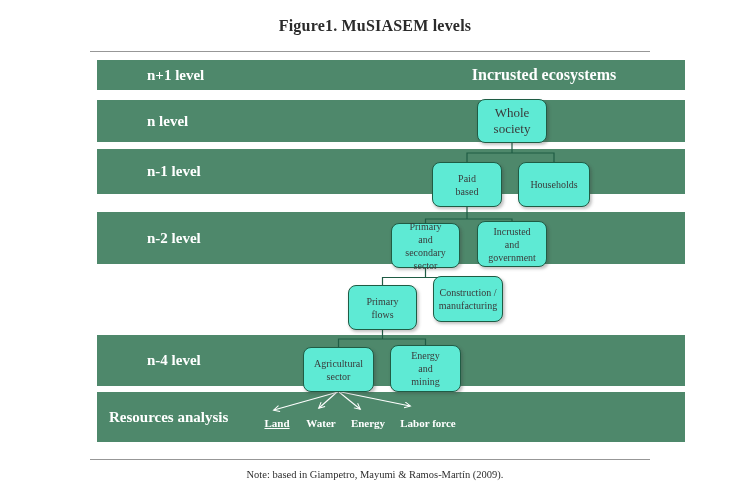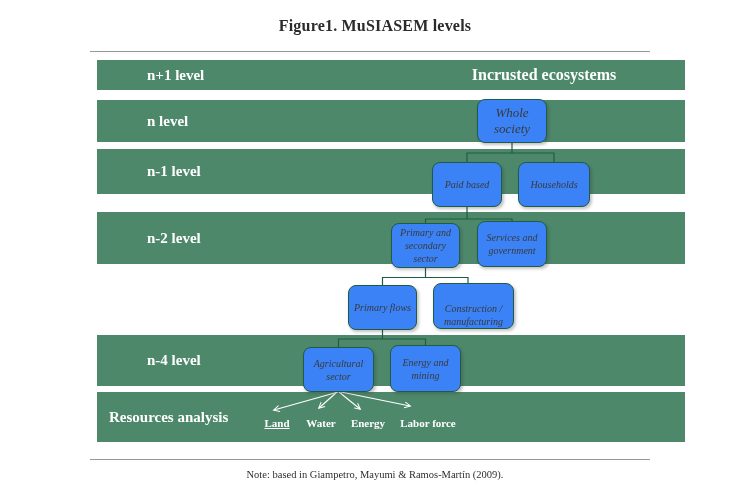--- a/index.html
+++ b/index.html
@@ -30,31 +30,31 @@
   .bar-7 .bar-label{margin-left:12px;}
   .bar-right{position:absolute;left:347px;width:200px;text-align:center;
        font-size:16px;font-weight:bold;color:#ffffff;white-space:nowrap;}
 
   
   .overlay{position:absolute;top:0;left:0;width:750px;height:502px;pointer-events:none;}
   .conn{stroke:#1f5c44;stroke-width:1.2;fill:none;}
   .arrow{stroke:#ffffff;stroke-width:1.1;fill:none;}
 
   
-  .node{position:absolute;background:#3b82f6;border:1.5px solid #1f5c44;border-radius:8px;
+  .node{position:absolute;background:#5eead4;border:1.5px solid #1f5c44;border-radius:8px;
         display:flex;align-items:center;justify-content:center;text-align:center;
-        font-size:10px;line-height:1.3;color:#3a3a3a;padding:0;box-sizing:border-box;
-        box-shadow:1.5px 2px 3px rgba(60,60,60,0.3);font-style:italic;}
+        font-size:10px;line-height:1.3;color:#3a3a3a;padding:18px;box-sizing:border-box;
+        box-shadow:1.5px 2px 3px rgba(60,60,60,0.3);}
   .node-whole{left:477px;top:99px;width:70px;height:44px;font-size:13px;line-height:1.25;}
   .node-paid{left:432px;top:162px;width:70px;height:45px;}
   .node-households{left:518px;top:162px;width:72px;height:45px;}
   .node-primsec{left:391px;top:223px;width:69px;height:45px;}
   .node-services{left:477px;top:221px;width:70px;height:46px;}
   .node-primflows{left:348px;top:285px;width:69px;height:45px;}
-  .node-construction{left:433px;top:283px;width:81px;height:46px;align-items:flex-end;}
+  .node-construction{left:433px;top:276px;width:70px;height:46px;}
   .node-agri{left:303px;top:347px;width:71px;height:45px;}
   .node-energy{left:390px;top:345px;width:71px;height:47px;}
 
   
   .res{position:absolute;top:417px;transform:translateX(-50%);color:#ffffff;
        font-size:11px;font-weight:bold;white-space:nowrap;}
   .res-land{left:277px;text-decoration:underline;}
   .res-water{left:321px;}
   .res-energy{left:368px;}
   .res-labor{left:428px;}
@@ -109,21 +109,21 @@
   <div class="node node-paid">
     <span>Paid based</span>
   </div>
   <div class="node node-households">
     <span>Households</span>
   </div>
   <div class="node node-primsec">
     <span>Primary and secondary sector</span>
   </div>
   <div class="node node-services">
-    <span>Services and government</span>
+    <span>Incrusted and government</span>
   </div>
   <div class="node node-primflows">
     <span>Primary flows</span>
   </div>
   <div class="node node-construction">
     <span>Construction / manufacturing</span>
   </div>
   <div class="node node-agri">
     <span>Agricultural sector</span>
   </div>

